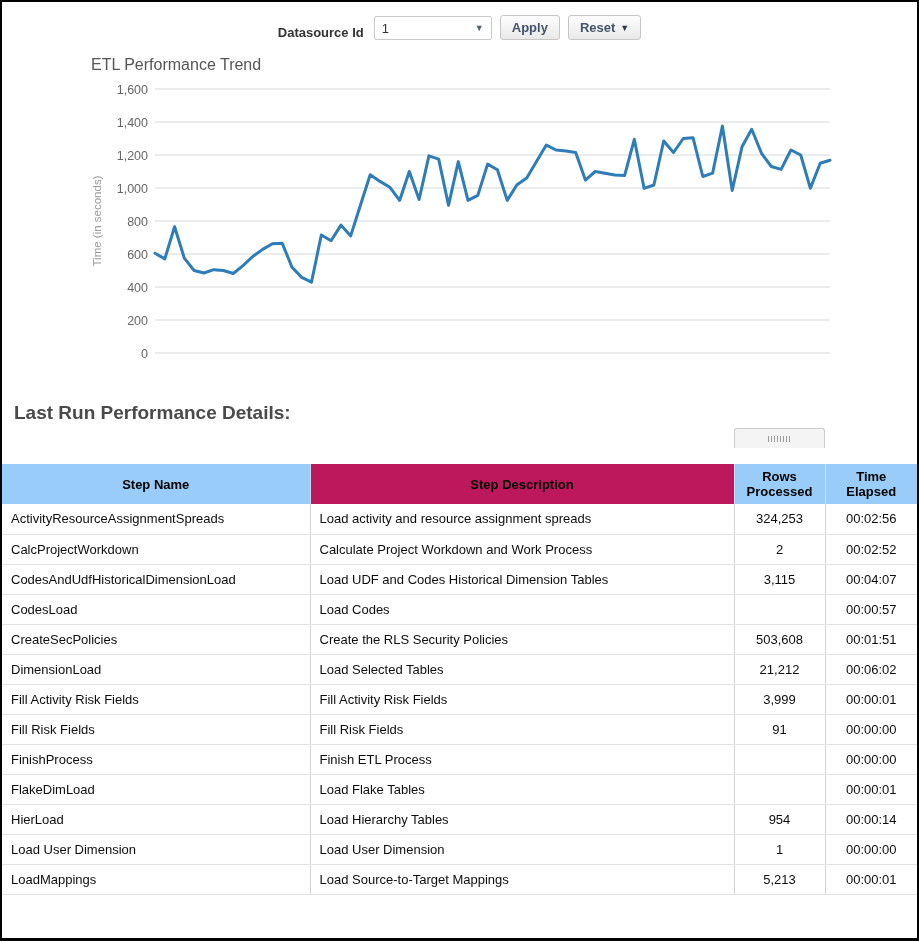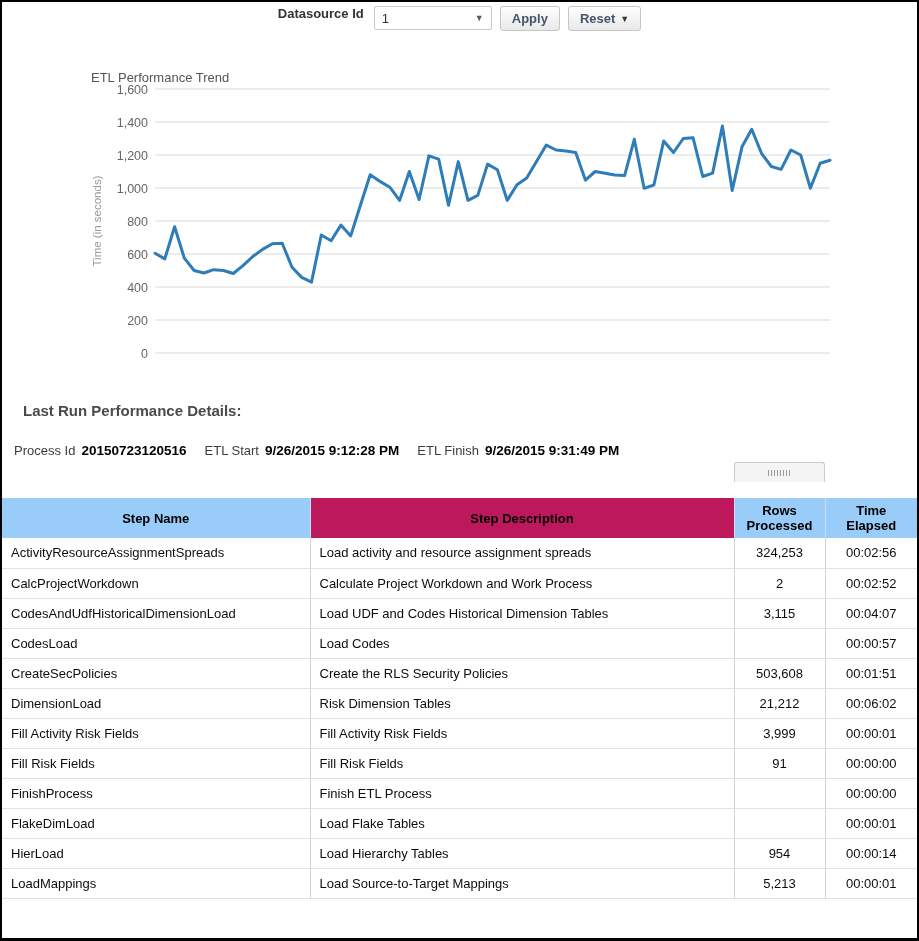--- a/index.html
+++ b/index.html
@@ -7,47 +7,47 @@
   body { width:919px; height:941px; font-family:"Liberation Sans", sans-serif; }
 
   .window {
     width:919px; height:941px;
     border:2px solid #000; border-bottom-width:3px;
     background:#fff; overflow:hidden; position:relative;
   }
 
   
   .filter-bar {
-    height:38px; display:flex; align-items:flex-start; justify-content:center;
+    height:38px; display:flex; align-items:flex-end; justify-content:center;
     gap:8px; padding-top:4px;
   }
   .filter-label { font-size:13px; font-weight:bold; color:#333; margin-right:2px; }
   .select-box {
     width:118px; height:24px; border:1px solid #c9c9c9; background:#fff;
     display:flex; align-items:center; justify-content:space-between;
     padding:0 7px; font-size:13px; color:#333; border-radius:2px; cursor:pointer;
   }
   .select-caret { font-size:9px; color:#56606b; }
   .btn {
     height:25px; padding:0 11px; font-size:13px; font-weight:bold; color:#44546b;
     background:linear-gradient(#fefefe,#e9e9e9); border:1px solid #c6c6c6;
     border-radius:3px; cursor:pointer; display:inline-flex; align-items:center; gap:5px;
     font-family:"Liberation Sans", sans-serif;
   }
   .btn .caret { font-size:9px; color:#2f3a49; }
 
   
   .chart-section { position:relative; height:342px; }
-  .chart-title { position:absolute; left:89px; top:30px; font-size:13px; color:#555; }
+  .chart-title { position:absolute; left:89px; top:16px; font-size:16px; color:#555; }
   .chart-svg { position:absolute; left:0; top:0; width:915px; height:342px; }
 
   
   .details-heading {
-    margin-top:20px; padding-left:21px;
-    font-size:15px; font-weight:bold; color:#4a4a4a;
+    margin-top:20px; padding-left:12px;
+    font-size:19px; font-weight:bold; color:#4a4a4a;
   }
   .process-bar {
     margin-top:24px; padding-left:12px; font-size:13px; color:#3d3d3d;
     display:flex; align-items:baseline;
   }
   .process-bar .lbl { margin-right:6px; }
   .process-bar .val { font-weight:bold; color:#000; font-size:13.5px; margin-right:18px; }
 
   
   .table-area { position:relative; margin-top:4px; padding-top:20px; }
@@ -120,28 +120,20 @@
         <line x1="153" x2="828" y1="49" y2="49" stroke="#d9d9d9" stroke-width="1"></line>
         <text x="146" y="53.5" text-anchor="end" fill="#666" font-size="12.5">1,600</text>
         <text x="99" y="181" text-anchor="middle" fill="#9a9a9a" font-size="11.5" transform="rotate(-90 99 181)">Time (in seconds)</text>
         <polyline points="153.0,213.2 162.8,218.9 172.6,186.8 182.3,218.1 192.1,230.5 201.9,233.0 211.7,229.7 221.5,230.5 231.3,233.5 241.0,225.6 250.8,216.5 260.6,209.4 270.4,203.8 280.2,203.3 290.0,227.2 299.7,237.4 309.5,242.1 319.3,195.0 329.1,200.8 338.9,185.1 348.7,195.9 358.4,165.3 368.2,134.8 378.0,141.4 387.8,147.2 397.6,160.4 407.3,131.5 417.1,159.5 426.9,115.8 436.7,119.1 446.5,165.3 456.3,121.6 466.0,160.4 475.8,155.4 485.6,124.1 495.4,129.8 505.2,160.4 515.0,144.7 524.7,138.1 534.5,121.6 544.3,105.1 554.1,110.0 563.9,110.9 573.7,112.5 583.4,140.1 593.2,131.5 603.0,133.2 612.8,135.0 622.6,135.6 632.3,99.3 642.1,148.3 651.9,145.0 661.7,101.0 671.5,112.5 681.3,98.5 691.0,97.7 700.8,136.5 710.6,133.2 720.4,86.0 730.2,150.5 740.0,106.8 749.7,89.3 759.5,113.3 769.3,126.5 779.1,129.4 788.9,110.0 798.7,115.0 808.4,148.3 818.2,123.3 828.0,120.3" fill="none" stroke="#2e7cb8" stroke-width="3" stroke-linejoin="round" stroke-linecap="round"></polyline>
       </svg>
     <div class="chart-title">ETL Performance Trend</div>
   </div>
 
   <div class="details-heading">Last Run Performance Details:</div>
 
-  <div class="process-bar">
-    <span class="lbl">Process Id</span>
-    <span class="val">20150723120516</span>
-    <span class="lbl">ETL Start</span>
-    <span class="val">9/26/2015 9:12:28 PM</span>
-    <span class="lbl">ETL Finish</span>
-    <span class="val">9/26/2015 9:31:49 PM</span>
-  </div>
 
   <div class="table-area">
     <div class="grip">
       <div class="grip-dots"></div>
     </div>
     <table>
       <colgroup>
         <col class="w-name">
           <col class="w-desc">
           <col class="w-rows">
@@ -181,21 +173,21 @@
             <td class="c-time">00:00:57</td>
           </tr>
           <tr>
             <td class="c-name">CreateSecPolicies</td>
             <td class="c-desc">Create the RLS Security Policies</td>
             <td class="c-rows">503,608</td>
             <td class="c-time">00:01:51</td>
           </tr>
           <tr>
             <td class="c-name">DimensionLoad</td>
-            <td class="c-desc">Risk Dimension Tables</td>
+            <td class="c-desc">Load Selected Tables</td>
             <td class="c-rows">21,212</td>
             <td class="c-time">00:06:02</td>
           </tr>
           <tr>
             <td class="c-name">Fill Activity Risk Fields</td>
             <td class="c-desc">Fill Activity Risk Fields</td>
             <td class="c-rows">3,999</td>
             <td class="c-time">00:00:01</td>
           </tr>
           <tr>
@@ -216,20 +208,26 @@
             <td class="c-rows"></td>
             <td class="c-time">00:00:01</td>
           </tr>
           <tr>
             <td class="c-name">HierLoad</td>
             <td class="c-desc">Load Hierarchy Tables</td>
             <td class="c-rows">954</td>
             <td class="c-time">00:00:14</td>
           </tr>
           <tr>
+            <td class="c-name">Load User Dimension</td>
+            <td class="c-desc">Load User Dimension</td>
+            <td class="c-rows">1</td>
+            <td class="c-time">00:00:00</td>
+          </tr>
+          <tr>
             <td class="c-name">LoadMappings</td>
             <td class="c-desc">Load Source-to-Target Mappings</td>
             <td class="c-rows">5,213</td>
             <td class="c-time">00:00:01</td>
           </tr>
         </tbody>
     </table>
   </div>
 
 </div>

